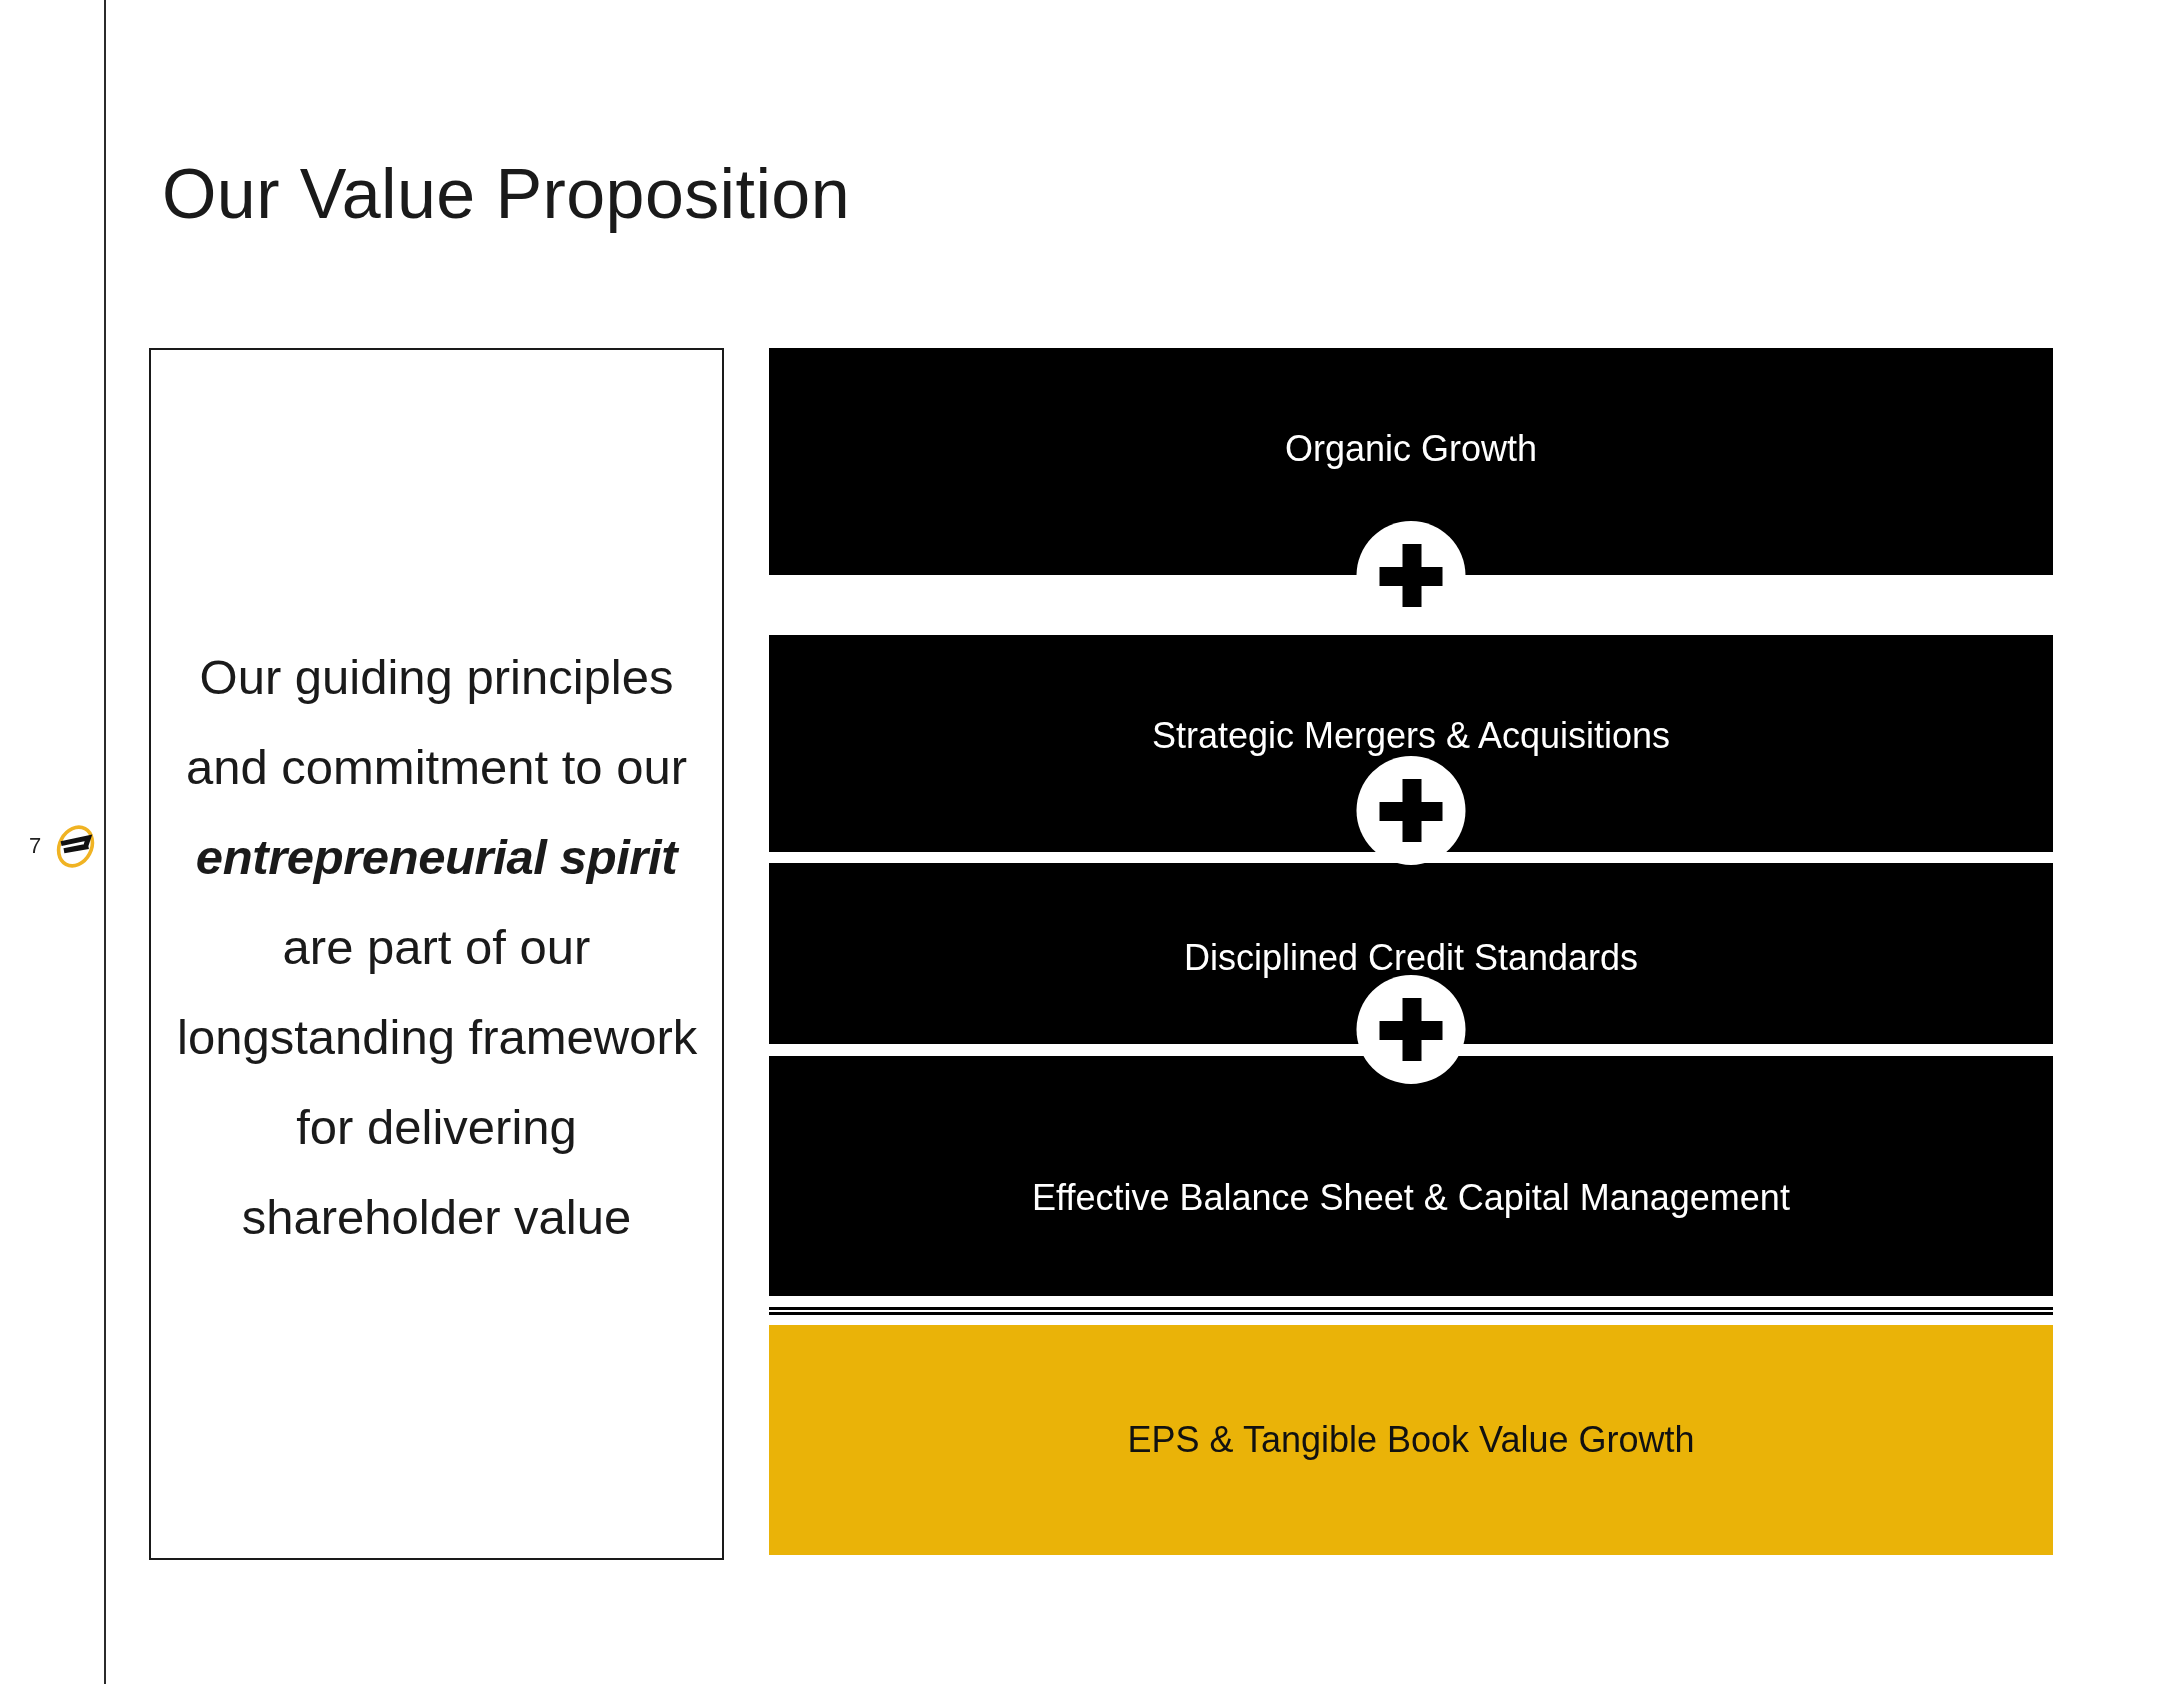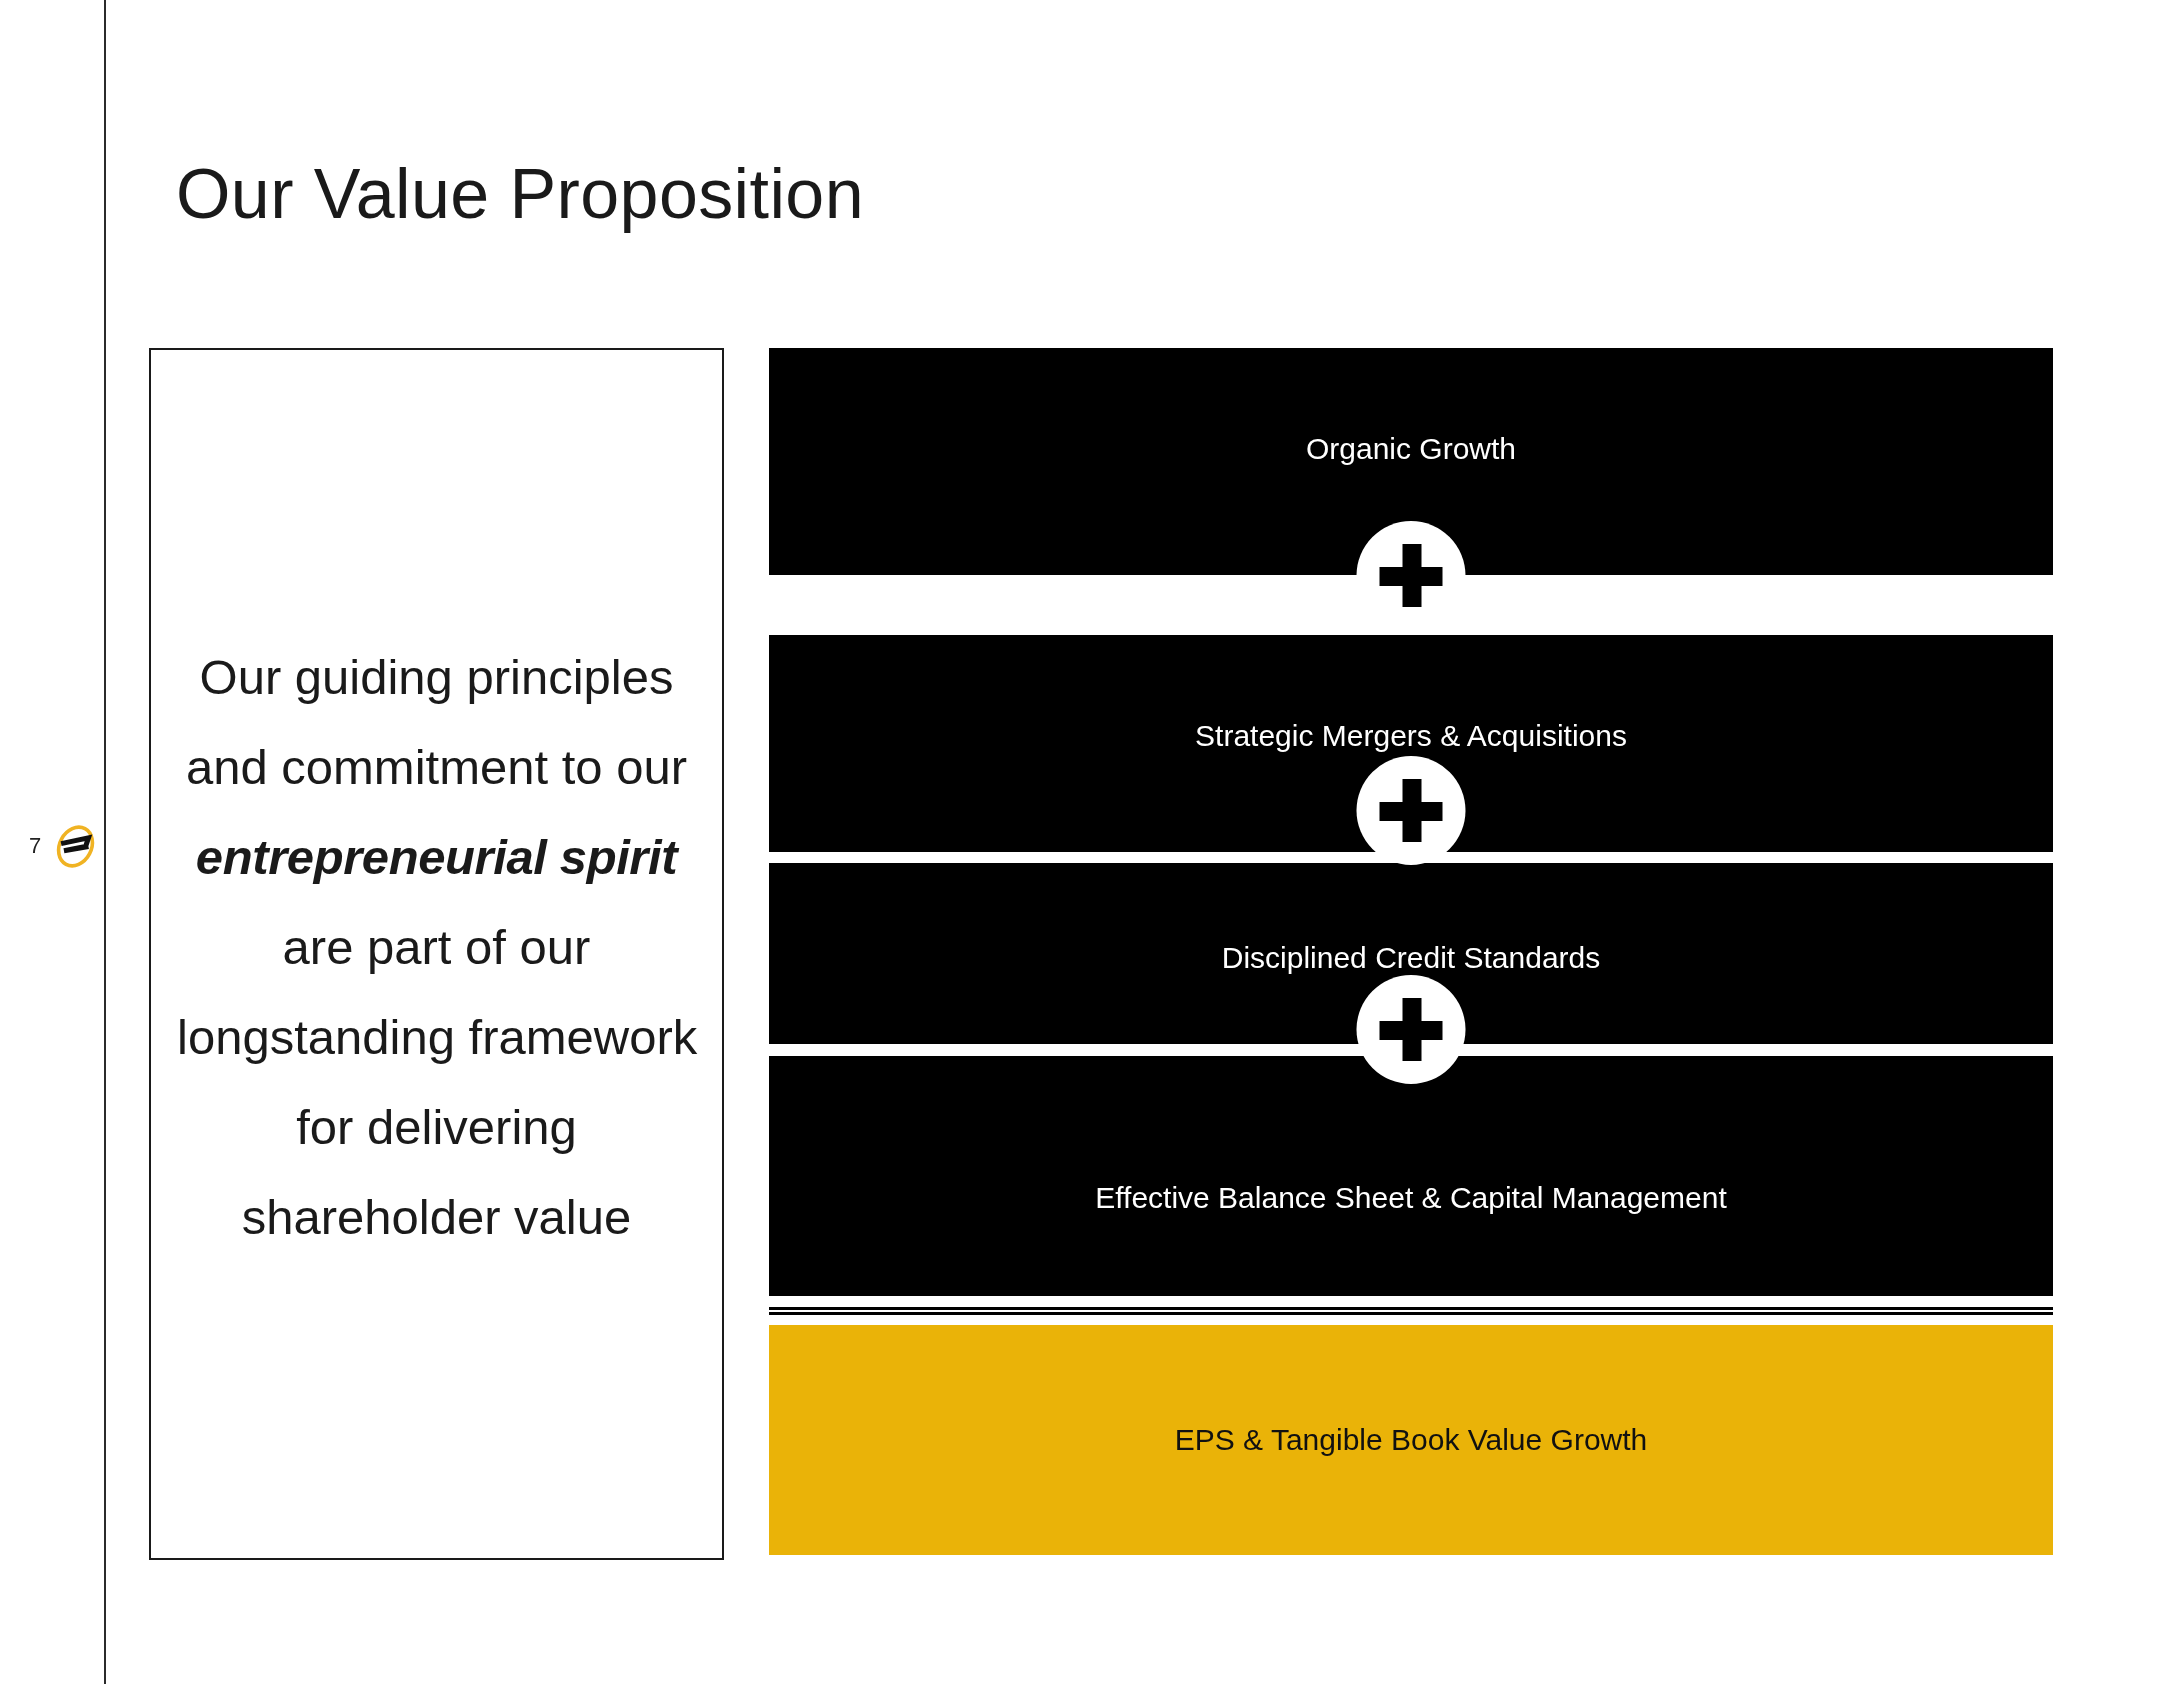--- a/index.html
+++ b/index.html
@@ -45,21 +45,21 @@
   .logo-mark {
     position: relative;
     width: 49px;
     height: 49px;
   }
   .logo-mark svg { display: block; }
 
   
   .slide-title {
     position: absolute;
-    left: 176px;
+    left: 162px;
     top: 154px;
     font-size: 70px;
     font-weight: 400;
     color: #1a1a1a;
     letter-spacing: 0.4px;
     white-space: nowrap;
   }
 
   
   .text-box {
@@ -103,21 +103,21 @@
     position: relative;
     width: 100%;
     background: #000000;
     display: flex;
     align-items: center;
     justify-content: center;
     box-sizing: border-box;
   }
   .bar-label {
     color: #ffffff;
-    font-size: 30px;
+    font-size: 36px;
     font-weight: 400;
     text-align: center;
     white-space: nowrap;
   }
   .bar.b1 { height: 227px; }
   .bar.b1 .bar-label { transform: translateY(-13px); }
   .gap { height: 11.6px; }
   .bar.b2 { height: 217px; margin-top: 48px; }
   .bar.b2 .bar-label { transform: translateY(-7.3px); }
   .bar.b3 { height: 181px; }

